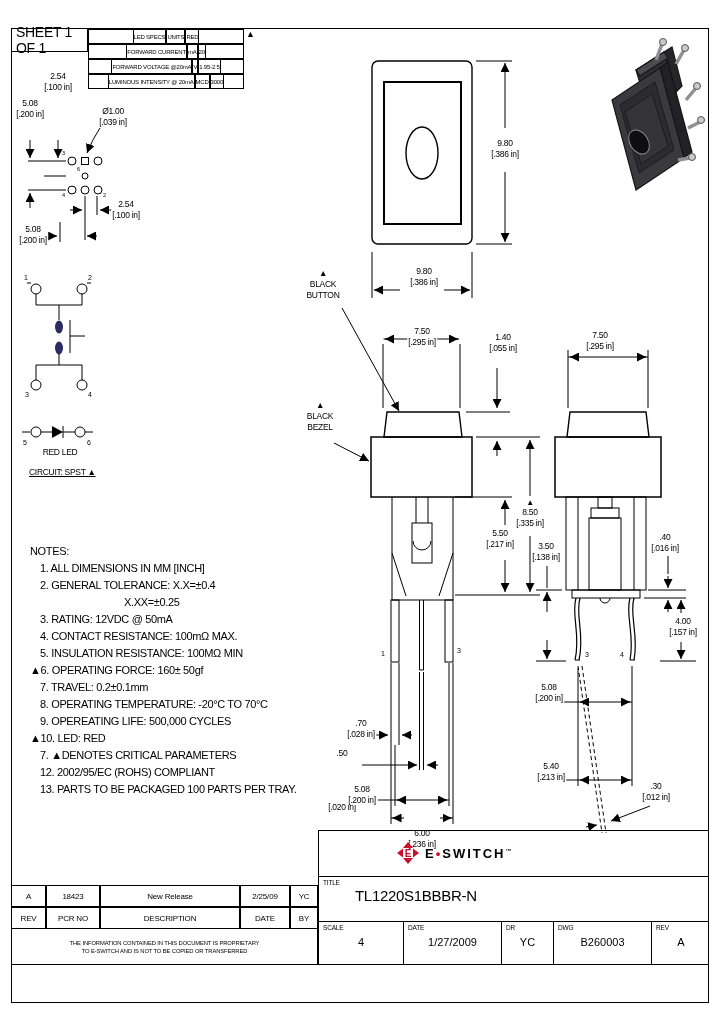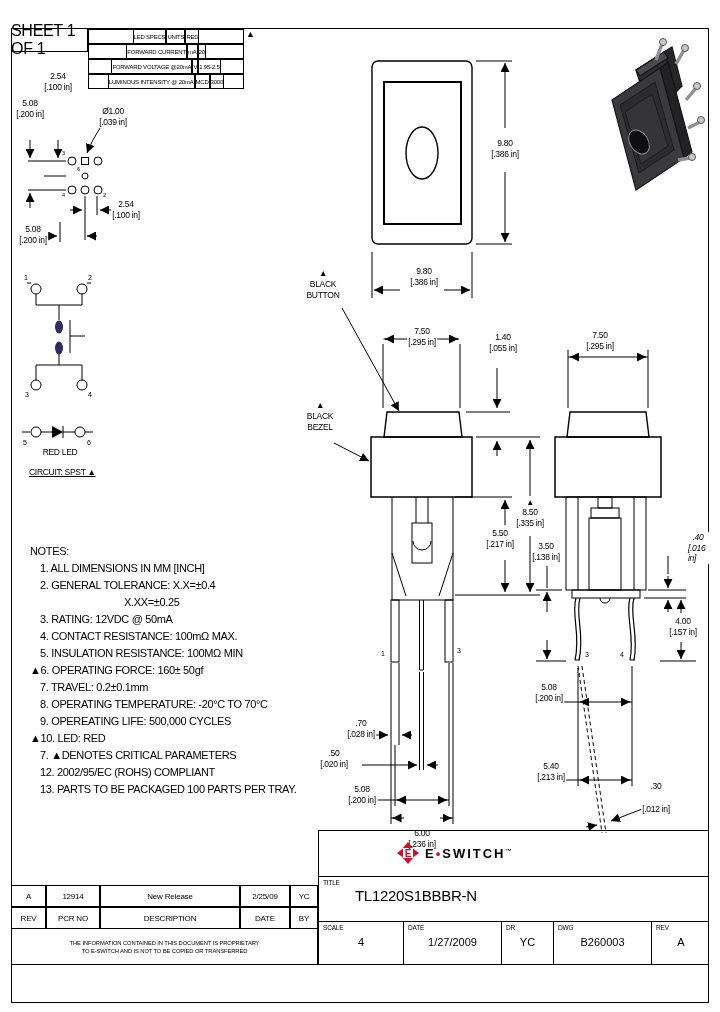--- a/index.html
+++ b/index.html
@@ -13,21 +13,21 @@
        font-size:8.5px;line-height:10.5px;letter-spacing:-0.3px;background:#fff;
        padding:0 1px;transform:translateX(-50%);}
   .dim .mk{font-size:8px;line-height:9px;}
   .ann{position:absolute;display:flex;flex-direction:column;align-items:center;
        font-size:8.5px;line-height:11px;letter-spacing:-0.3px;transform:translateX(-50%);}
   .tiny{font-size:7px;}
   .dot5{font-size:5.5px;}
   
   .sheetbox{position:absolute;left:11px;top:28px;width:77px;height:24px;
             border-right:1.5px solid #000;border-bottom:1.5px solid #000;box-sizing:border-box;
-            display:flex;align-items:center;font-size:16px;letter-spacing:-0.3px;}
+            display:flex;align-items:center;padding-left:5px;font-size:14px;letter-spacing:-0.3px;}
   .ledtable{position:absolute;left:88px;top:29px;width:156px;border-collapse:collapse;}
   .ledtable div{box-sizing:border-box;border:1px solid #000;height:15px;
                 display:flex;align-items:center;justify-content:center;
                 font-size:6px;letter-spacing:-0.2px;overflow:hidden;}
   .ledrow{display:grid;grid-template-columns:97px 30px 29px;}
   
   .notes{position:absolute;left:30px;top:543px;width:270px;font-size:11px;
          line-height:17px;letter-spacing:-0.35px;}
   .notes .body{padding-left:10px;}
   .notes .cont{padding-left:84px;}
@@ -380,53 +380,53 @@
     </div>
   <div class="dim" style="left:530px;top:498px;">
       <span class="mk">▲</span>
       <span>8.50</span>
       <span>[.335 in]</span>
     </div>
   <div class="dim" style="left:546px;top:541px;">
       <span>3.50</span>
       <span>[.138 in]</span>
     </div>
-  <div class="dim" style="left:698px;top:532px;font-style:italic;">
+  <div class="dim" style="left:665px;top:532px;">
       <span>.40</span>
       <span>[.016 in]</span>
     </div>
   <div class="dim" style="left:683px;top:616px;">
       <span>4.00</span>
       <span>[.157 in]</span>
     </div>
   <div class="dim" style="left:361px;top:718px;">
       <span>.70</span>
       <span>[.028 in]</span>
     </div>
-  <div class="dim" style="left:334px;top:748px;">
+  <div class="dim" style="left:342px;top:748px;gap:43px;">
       <span>.50</span>
       <span>[.020 in]</span>
     </div>
   <div class="dim" style="left:362px;top:784px;">
       <span>5.08</span>
       <span>[.200 in]</span>
     </div>
   <div class="dim" style="left:422px;top:800px;margin-top:28px;">
       <span>6.00</span>
       <span>[.236 in]</span>
     </div>
   <div class="dim" style="left:549px;top:682px;">
       <span>5.08</span>
       <span>[.200 in]</span>
     </div>
   <div class="dim" style="left:551px;top:761px;">
       <span>5.40</span>
       <span>[.213 in]</span>
     </div>
-  <div class="dim" style="left:656px;top:781px;gap:12px;">
+  <div class="dim" style="left:656px;top:781px;">
       <span>.30</span>
       <span>[.012 in]</span>
     </div>
 
   <div class="notes">
     <div>NOTES:</div>
     <div class="body">
       <div>1. ALL DIMENSIONS IN MM [INCH]</div>
       <div>2. GENERAL TOLERANCE: X.X=±0.4</div>
       <div class="cont">X.XX=±0.25</div>
@@ -440,21 +440,21 @@
       <div class="marked">▲10. LED: RED</div>
       <div>7. ▲DENOTES CRITICAL PARAMETERS</div>
       <div>12. 2002/95/EC (ROHS) COMPLIANT</div>
       <div>13. PARTS TO BE PACKAGED 100 PARTS PER TRAY.</div>
     </div>
   </div>
 
   <div class="revtable">
     <div class="revrow">
       <div>A</div>
-      <div>12914</div>
+      <div>18423</div>
       <div>New Release</div>
       <div>2/25/09</div>
       <div>YC</div>
     </div>
     <div class="revrow">
       <div>REV</div>
       <div>PCR NO</div>
       <div>DESCRIPTION</div>
       <div>DATE</div>
       <div>BY</div>

